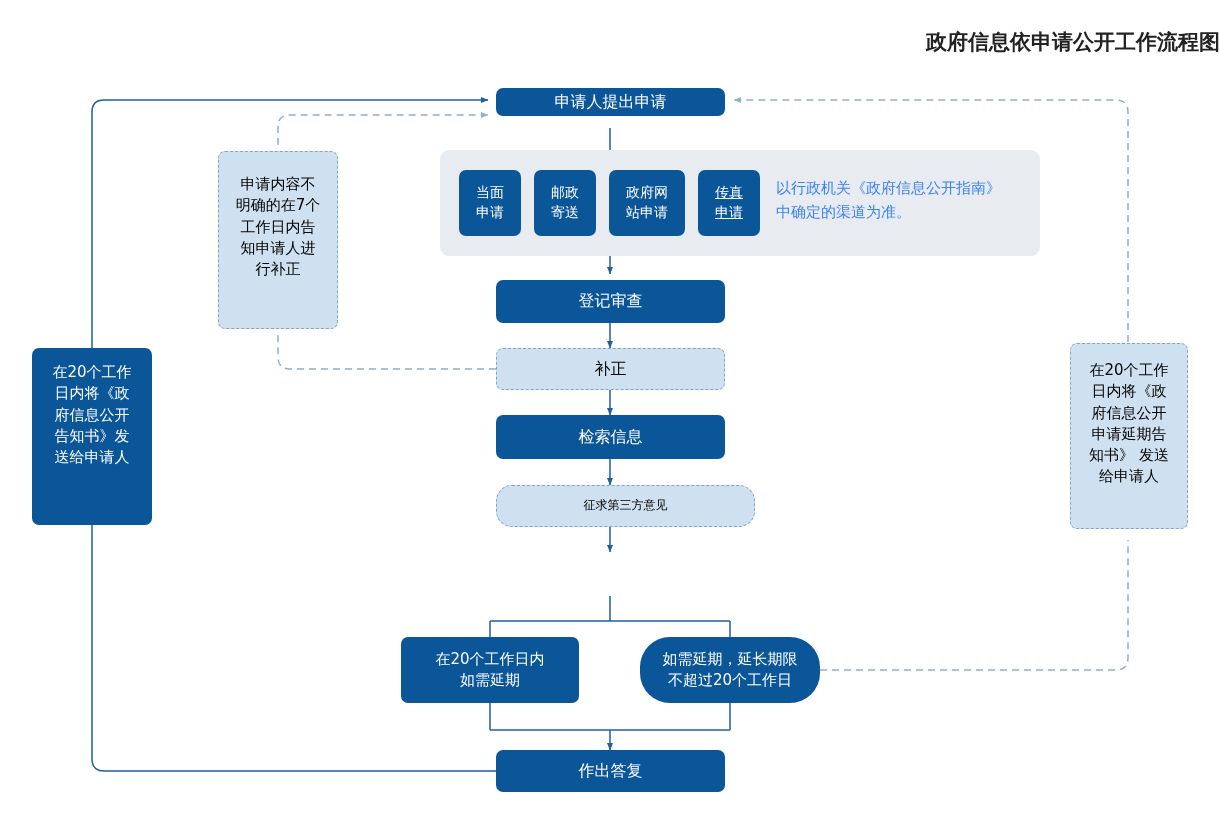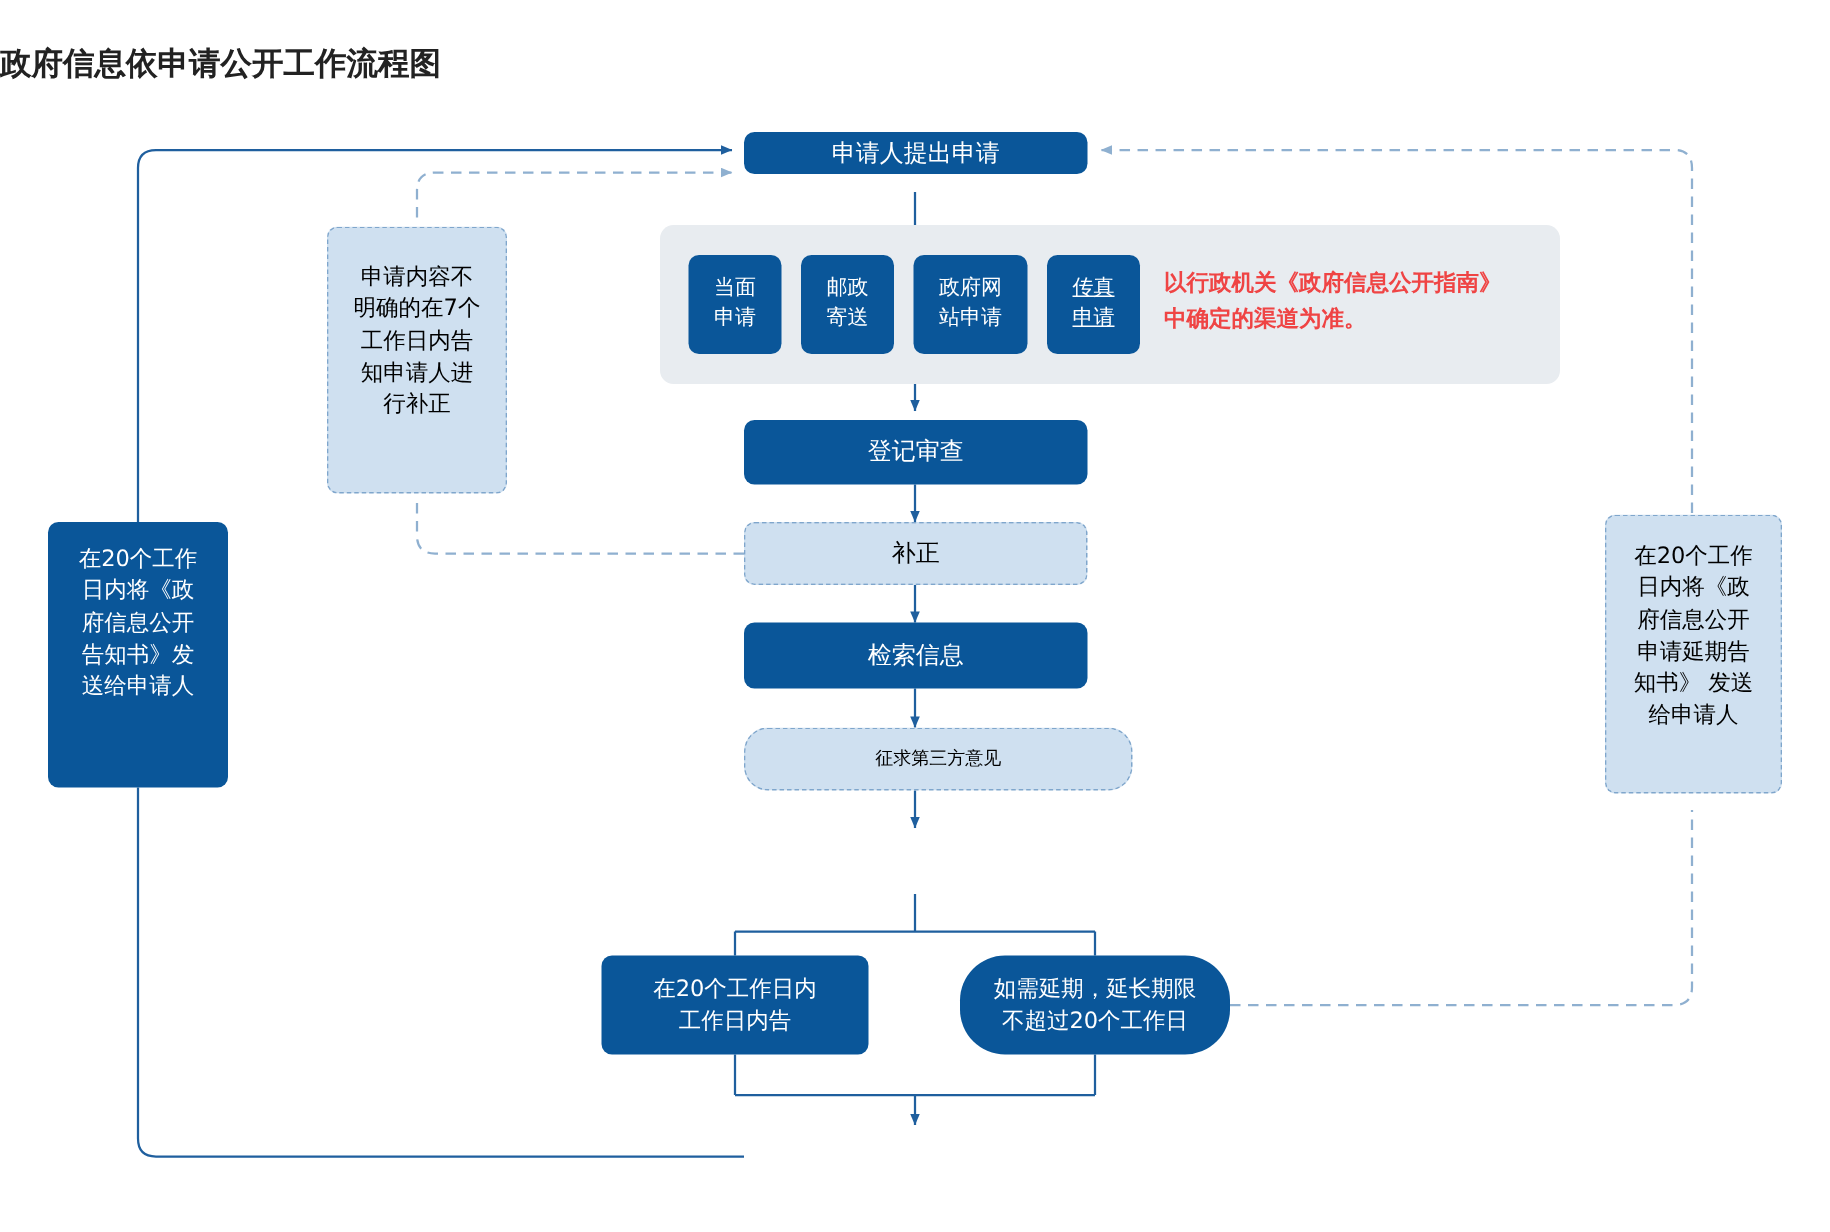--- a/index.html
+++ b/index.html
@@ -53,30 +53,29 @@
   }
   .panel {
     position: absolute;
     box-sizing: border-box;
     background: #e8ecf0;
     border-radius: 9px;
     z-index: 1;
   }
   .panel-note {
     position: absolute;
-    color: #ef4444;
+    color: #3b82f6;
     line-height: 1.62;
     z-index: 3;
     white-space: pre-line;
-    font-weight: bold;
   }
   #page-title {
     position: absolute;
     width: 1220px;
-    text-align: left;
+    text-align: right;
     font-weight: bold;
     color: #222222;
     z-index: 5;
   }
 </style>
 </head>
 <body>
 
 <div id="canvas">
 
@@ -175,28 +174,31 @@
     <span>检索信息</span>
   </div>
 
   <div class="node lightbox" style="left:496px; top:485px; width:259px; height:42px; font-size:12px;border-radius:16px;">
     <span>征求第三方意见</span>
   </div>
 
 
   <div class="node solidbox" style="left:401px; top:637px; width:178px; height:66px; font-size:15px;">
     <span>在20个工作日内
-工作日内告</span>
+如需延期</span>
   </div>
 
   <div class="node solidbox" style="left:640px; top:637px; width:180px; height:66px; font-size:15px;border-radius:30px;">
     <span>如需延期，延长期限
 不超过20个工作日</span>
   </div>
 
+  <div class="node solidbox" style="left:496px; top:750px; width:229px; height:42px; font-size:16px;">
+    <span>作出答复</span>
+  </div>
 
   <div class="node solidbox" style="left:32px; top:348px; width:120px; height:177px; font-size:15px; align-items:flex-start; padding-top:14px;">
     <span>在20个工作
 日内将《政
 府信息公开
 告知书》发
 送给申请人</span>
   </div>
 
   <div class="node lightbox" style="left:218px; top:151px; width:120px; height:178px; font-size:15px; align-items:flex-start; padding-top:22px;">

